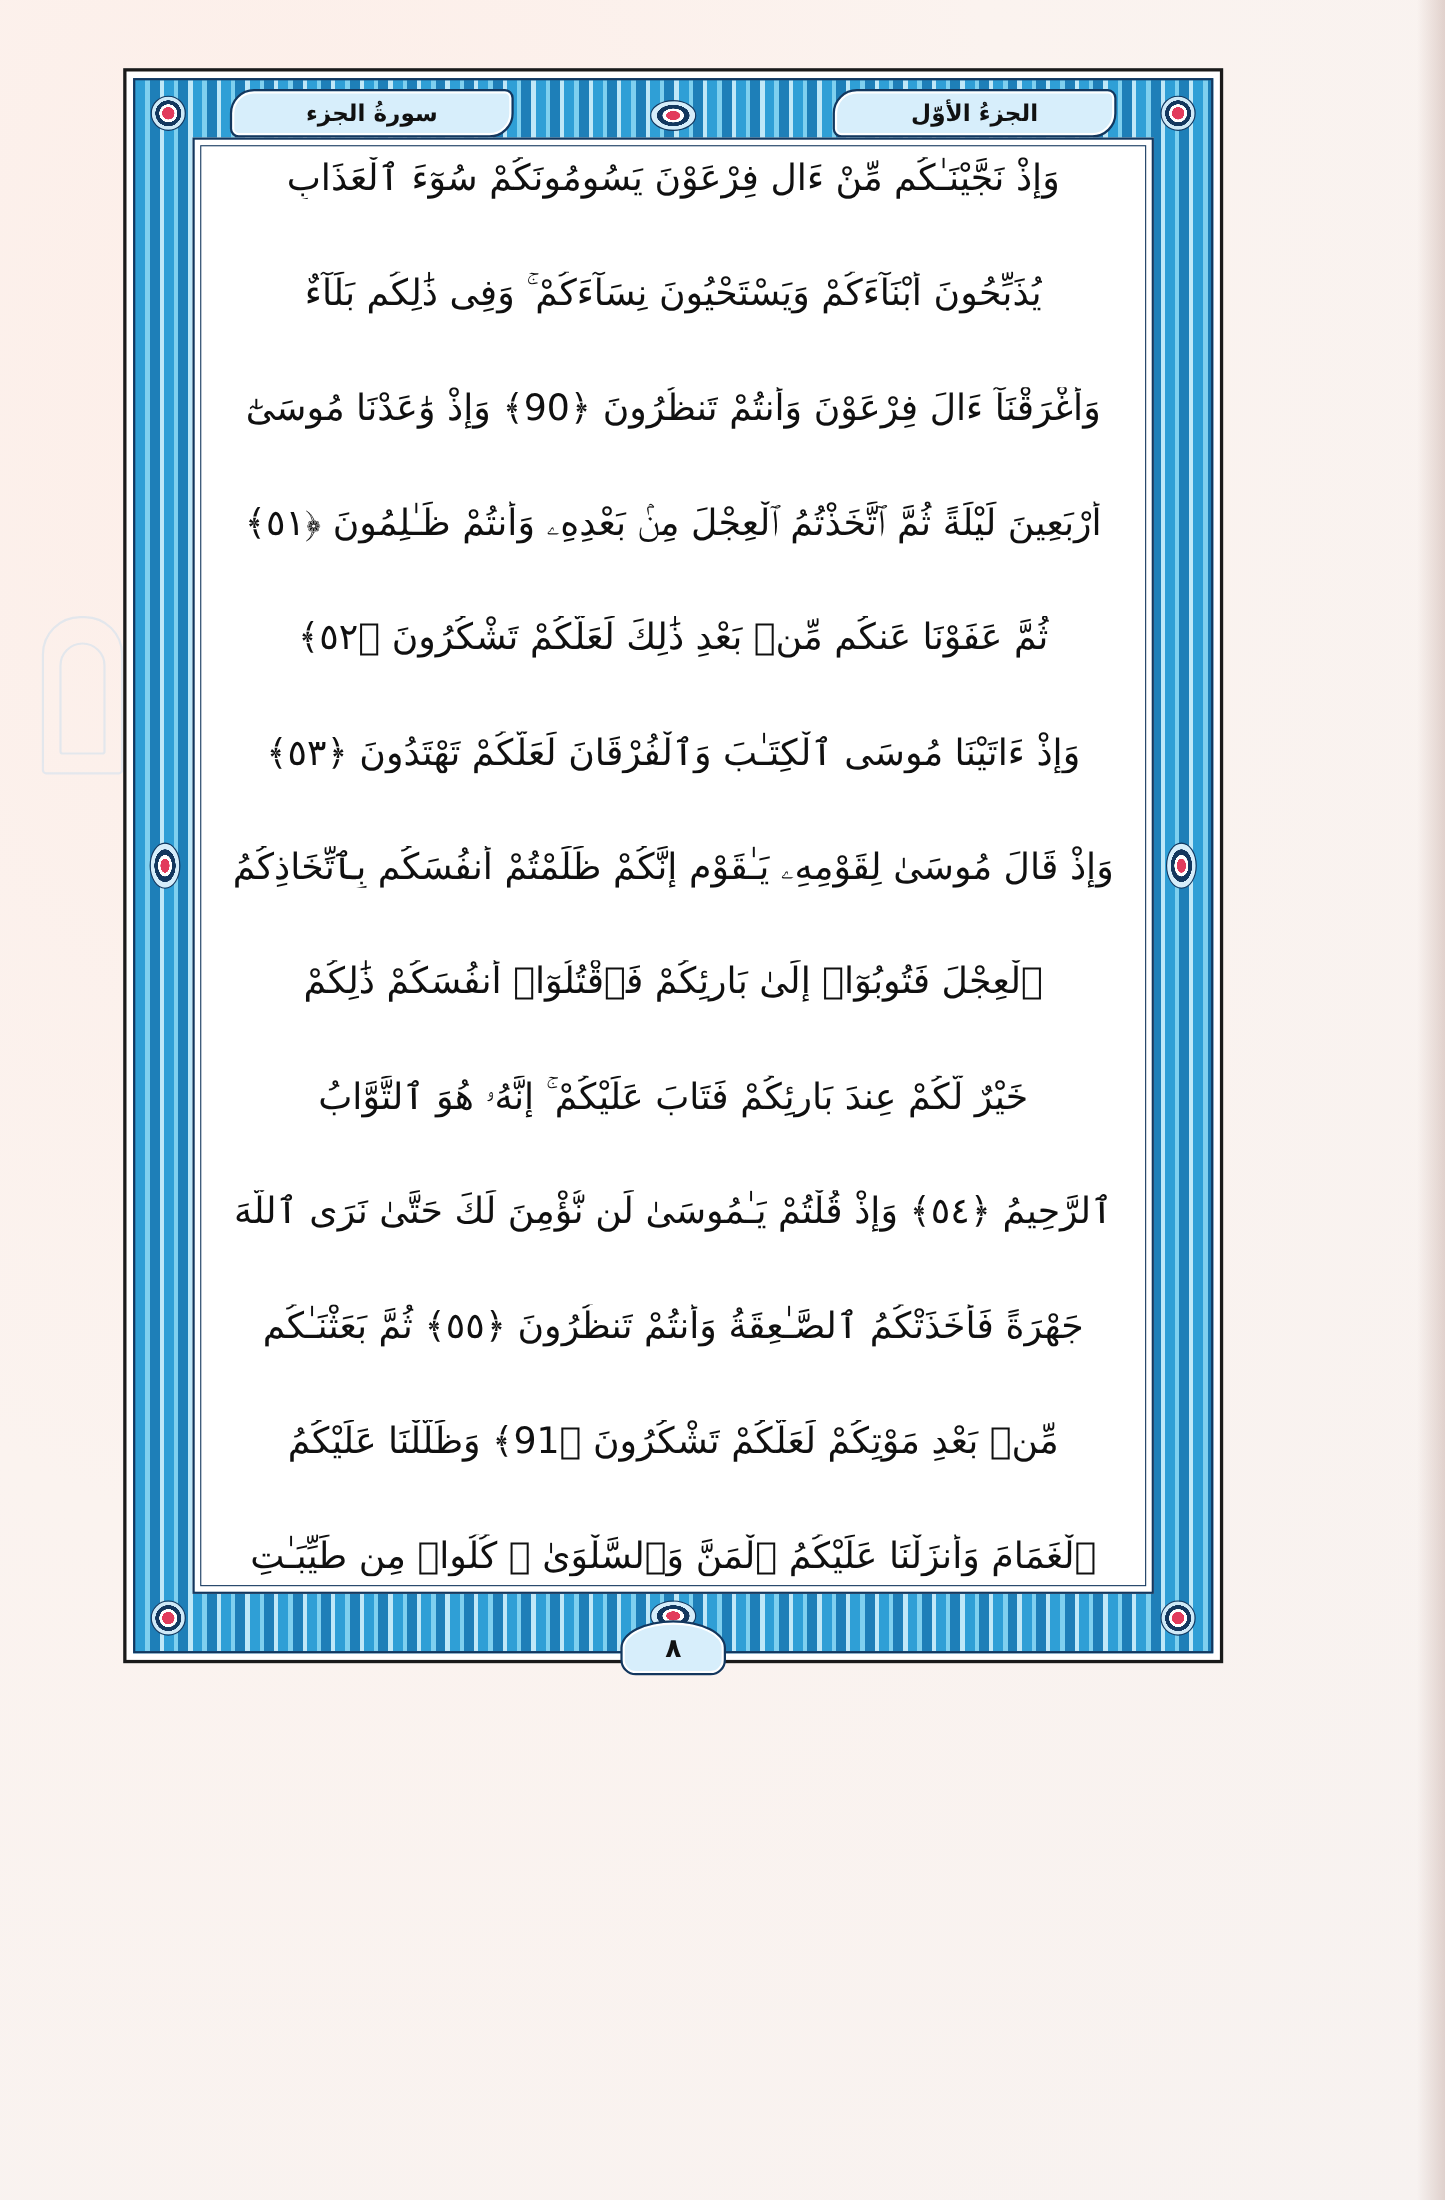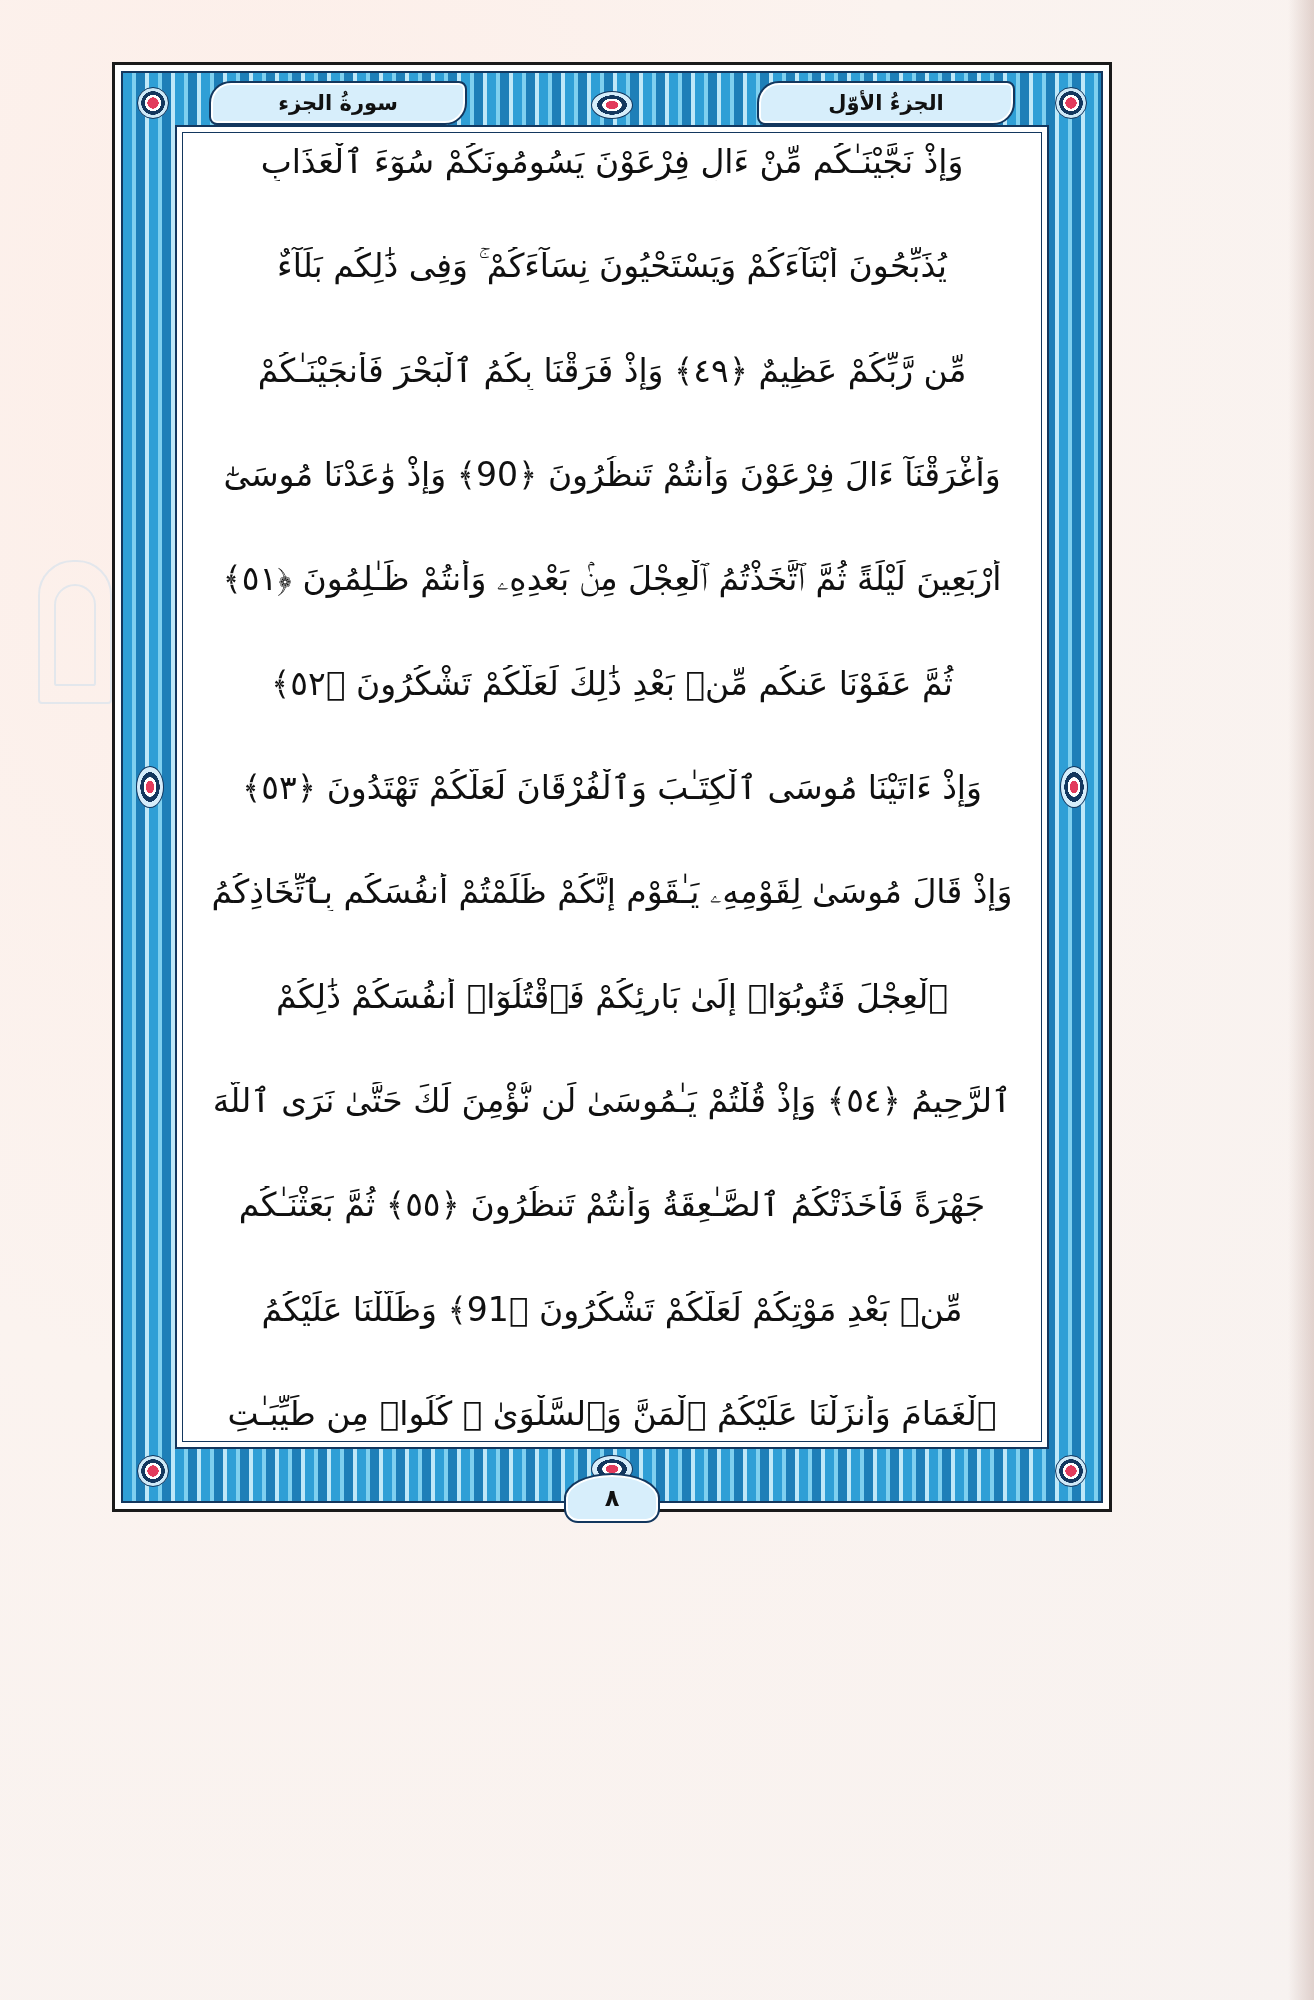--- a/index.html
+++ b/index.html
@@ -216,27 +216,27 @@
 
       <div id="header-band">
         <div class="header-cartouche">الجزءُ الأوّل</div>
         <div class="header-cartouche">سورةُ الجزء</div>
       </div>
 
       <div id="frame-inner">
         <div id="quran-text">
           <div class="aya-line">وَإِذْ نَجَّيْنَـٰكُم مِّنْ ءَالِ فِرْعَوْنَ يَسُومُونَكُمْ سُوٓءَ ٱلْعَذَابِ</div>
           <div class="aya-line">يُذَبِّحُونَ أَبْنَآءَكُمْ وَيَسْتَحْيُونَ نِسَآءَكُمْ ۚ وَفِى ذَٰلِكُم بَلَآءٌ</div>
-          <div class="aya-line">مِّن رَّبِّكُمْ عَظِيمٌ ﴿٤٩﴾ وَإِذْ فَرَقْنَا بِكُمُ ٱلْبَحْرَ فَأَنجَيْنَـٰكُمْ</div>
           <div class="aya-line">وَأَغْرَقْنَآ ءَالَ فِرْعَوْنَ وَأَنتُمْ تَنظُرُونَ ﴿90﴾ وَإِذْ وَٰعَدْنَا مُوسَىٰٓ</div>
           <div class="aya-line">أَرْبَعِينَ لَيْلَةً ثُمَّ ٱتَّخَذْتُمُ ٱلْعِجْلَ مِنۢ بَعْدِهِۦ وَأَنتُمْ ظَـٰلِمُونَ ﴿٥١﴾</div>
           <div class="aya-line">ثُمَّ عَفَوْنَا عَنكُم مِّنۢ بَعْدِ ذَٰلِكَ لَعَلَّكُمْ تَشْكُرُونَ ﴿٥٢﴾</div>
           <div class="aya-line">وَإِذْ ءَاتَيْنَا مُوسَى ٱلْكِتَـٰبَ وَٱلْفُرْقَانَ لَعَلَّكُمْ تَهْتَدُونَ ﴿٥٣﴾</div>
           <div class="aya-line">وَإِذْ قَالَ مُوسَىٰ لِقَوْمِهِۦ يَـٰقَوْمِ إِنَّكُمْ ظَلَمْتُمْ أَنفُسَكُم بِٱتِّخَاذِكُمُ</div>
           <div class="aya-line">ٱلْعِجْلَ فَتُوبُوٓا۟ إِلَىٰ بَارِئِكُمْ فَٱقْتُلُوٓا۟ أَنفُسَكُمْ ذَٰلِكُمْ</div>
+          <div class="aya-line">خَيْرٌ لَّكُمْ عِندَ بَارِئِكُمْ فَتَابَ عَلَيْكُمْ ۚ إِنَّهُۥ هُوَ ٱلتَّوَّابُ</div>
           <div class="aya-line">ٱلرَّحِيمُ ﴿٥٤﴾ وَإِذْ قُلْتُمْ يَـٰمُوسَىٰ لَن نُّؤْمِنَ لَكَ حَتَّىٰ نَرَى ٱللَّهَ</div>
           <div class="aya-line">جَهْرَةً فَأَخَذَتْكُمُ ٱلصَّـٰعِقَةُ وَأَنتُمْ تَنظُرُونَ ﴿٥٥﴾ ثُمَّ بَعَثْنَـٰكُم</div>
           <div class="aya-line">مِّنۢ بَعْدِ مَوْتِكُمْ لَعَلَّكُمْ تَشْكُرُونَ ﴿91﴾ وَظَلَّلْنَا عَلَيْكُمُ</div>
           <div class="aya-line">ٱلْغَمَامَ وَأَنزَلْنَا عَلَيْكُمُ ٱلْمَنَّ وَٱلسَّلْوَىٰ ۖ كُلُوا۟ مِن طَيِّبَـٰتِ</div>
         </div>
       </div>
 
       <div id="footer-cartouche">٨</div>
 
     </div>

